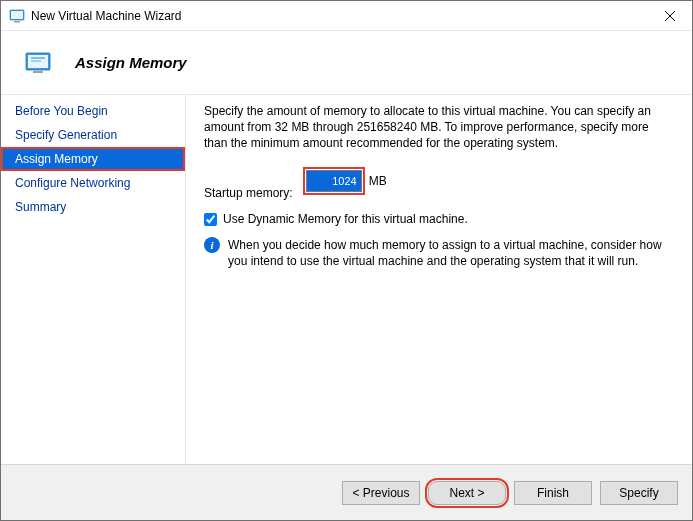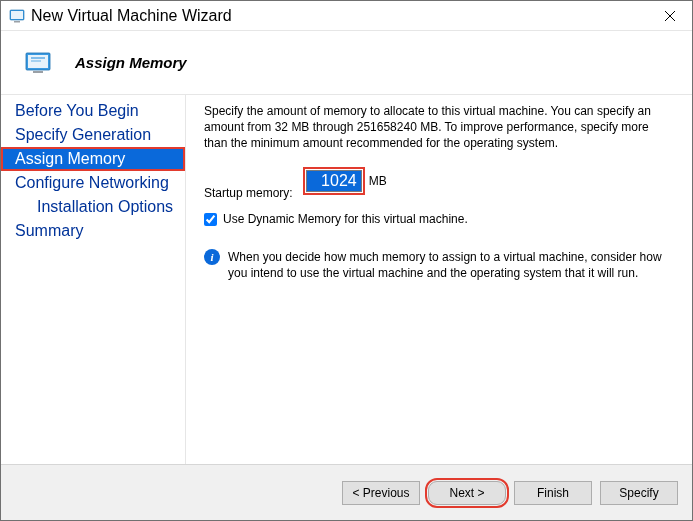--- a/index.html
+++ b/index.html
@@ -23,21 +23,21 @@
     align-items: center;
     padding: 0 0 0 8px;
     border-bottom: 1px solid #e6e6e6;
     background: #fff;
   }
   .titlebar .app-icon {
     width: 16px; height: 16px;
     margin-right: 6px;
     display: flex; align-items: center; justify-content: center;
   }
-  .titlebar .title { font-size: 16px; }
+  .titlebar .title { font-size: 12px; }
   .titlebar .spacer { flex: 1; }
   .titlebar .close {
     width: 45px; height: 30px;
     display: flex; align-items: center; justify-content: center;
     font-size: 14px;
     color: #000;
   }
   
   .header {
     height: 64px;
@@ -63,21 +63,21 @@
   .nav {
     width: 185px;
     border-right: 1px solid #e6e6e6;
     padding-top: 4px;
   }
   .nav-item {
     padding: 4px 8px 4px 14px;
     line-height: 16px;
     color: #003399;
     cursor: default;
-    font-size: 16px;
+    font-size: 12px;
   }
   .nav-item.indent { padding-left: 36px; }
   .nav-item.selected {
     background: #0a69da;
     color: #fff;
     border: 2px solid #e23b2e;
     padding: 2px 6px 2px 12px;
   }
   .content {
     flex: 1;
@@ -95,26 +95,26 @@
     display: inline-block;
     margin-right: 4px;
   }
   .mem-input {
     width: 56px;
     height: 16px;
     border: 1px solid #7a7a7a;
     text-align: right;
     padding: 10px 4px;
     font-family: inherit;
-    font-size: 16px;
+    font-size: 11px;
     background: #0a69da;
     color: #fff;
   }
   .mem-input::selection { background:#0a69da; color:#fff; }
-  .chk-row { display: flex; align-items: center; margin-bottom: 22px; }
+  .chk-row { display: flex; align-items: center; margin-bottom: 10px; }
   .chk-row input[type="checkbox"] { margin: 0 6px 0 0; width:13px; height:13px; }
   .info-row { display: flex; align-items: flex-start; gap: 8px; }
   .info-icon {
     width: 16px; height: 16px;
     flex-shrink: 0;
     border-radius: 50%;
     background: #0a69da;
     color: #fff;
     font-weight: bold;
     font-style: italic;
@@ -183,21 +183,20 @@
   </span>
   <div class="heading">Assign Memory</div>
 </div>
 
 <div class="body">
   <div class="nav">
     <div class="nav-item">Before You Begin</div>
     <div class="nav-item">Specify Generation</div>
     <div class="nav-item selected">Assign Memory</div>
     <div class="nav-item">Configure Networking</div>
-    <div class="nav-item indent">Installation Options</div>
     <div class="nav-item">Summary</div>
   </div>
 
   <div class="content">
     <p>Specify the amount of memory to allocate to this virtual machine. You can specify an amount from 32 MB through 251658240 MB. To improve performance, specify more than the minimum amount recommended for the operating system.</p>
 
     <div class="row">
       <label class="lbl">Startup memory:</label>
       <span class="mem-wrap">
         <input class="mem-input" type="text" value="1024" style="">

